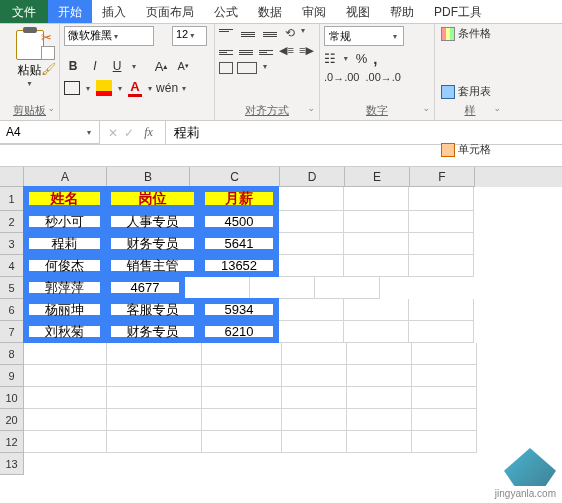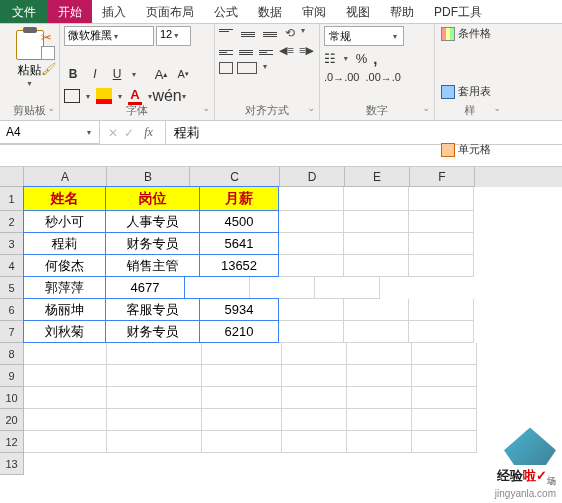--- a/index.html
+++ b/index.html
@@ -1,38 +1,38 @@
 <!DOCTYPE html>
 <html><head>
 <meta charset="utf-8">
 <style>
   * { box-sizing: border-box; margin: 0; padding: 0; }
   body { font-family: "Microsoft YaHei", Arial, sans-serif; font-size: 12px; background: #fff; width: 562px; height: 503px; overflow: hidden; position: relative; }
   
   .menubar { display: flex; background: #fff; height: 24px; align-items: stretch; border-bottom: 1px solid #ccc; }
   .menubar .tab { padding: 4px 10px; color: #333; cursor: pointer; }
-  .menubar .tab.active { background: #be185d; color: #fff; }
+  .menubar .tab.active { background: #3b82f6; color: #fff; }
   .menubar .tab.file { background: #217346; color: #fff; padding: 4px 12px; }
   
   .ribbon { display: flex; background: #f3f2f1; height: 97px; border-bottom: 1px solid #ccc; }
   .ribbon-group { border-right: 1px solid #d4d4d4; padding: 2px 4px 0 4px; display: flex; flex-direction: column; position: relative; }
-  .ribbon-group-label { position: absolute; bottom: 2px; left: 0; right: 0; text-align: center; font-size: 11px; color: #666; }
+  .ribbon-group-label { position: absolute; bottom: 2px; left: 0; right: 0; text-align: center; font-size: 11px; color: #666; text-decoration: underline; }
   .ribbon-group-label::after { content: "⌄"; position: absolute; right: 4px; font-size: 9px; color: #888; }
   
   .clipboard-group { width: 60px; }
   .paste-big { display: flex; flex-direction: column; align-items: center; padding-top: 4px; }
   .paste-icon { width: 28px; height: 30px; background: #fff; border: 1px solid #b8860b; border-radius: 2px; position: relative; }
   .paste-icon::before { content: ""; position: absolute; top: -4px; left: 6px; width: 14px; height: 6px; background: #666; border-radius: 2px; }
   .paste-sub { display: flex; gap: 2px; position: absolute; top: 6px; right: 4px; flex-direction: column; }
   .cut-icon { width: 14px; height: 14px; color: #d2691e; font-size: 13px; }
   .copy-icon { width: 14px; height: 14px; background: #fff; border: 1px solid #999; font-size: 10px; }
   .brush-icon { width: 14px; height: 14px; color: #b8860b; font-size: 12px; }
   
   .font-group { width: 155px; }
-  .font-row1 { display: flex; align-items: center; gap: 2px; margin-bottom: 18px; }
+  .font-row1 { display: flex; align-items: center; gap: 18px; margin-bottom: 10px; }
   .font-name { width: 90px; height: 20px; border: 1px solid #aaa; background: #fff; padding: 1px 3px; font-size: 11px; }
   .font-size { width: 35px; height: 20px; border: 1px solid #aaa; background: #fff; padding: 1px 3px; font-size: 11px; text-align: left; }
   .dd-arrow { font-size: 8px; color: #555; padding: 0 2px; }
   .font-row2 { display: flex; gap: 4px; align-items: center; margin-bottom: 2px; }
   .fbtn { width: 18px; height: 20px; display: inline-flex; align-items: center; justify-content: center; color: #333; font-size: 12px; }
   .bold { font-weight: bold; }
   .italic { font-style: italic; }
   .underline { text-decoration: underline; }
   .font-row3 { display: flex; gap: 4px; align-items: center; }
   .border-icon { width: 16px; height: 14px; border: 1px solid #333; display: inline-block; }
@@ -85,21 +85,21 @@
   .grid-body { display: flex; }
   .row-headers { width: 24px; }
   .rowh { height: 22px; border-right: 1px solid #bbb; border-bottom: 1px solid #bbb; background: #e6e6e6; text-align: center; font-size: 11px; line-height: 22px; color: #333; }
   .rowh.hdr { height: 24px; line-height: 24px; }
   
   .cells { }
   .crow { display: flex; height: 22px; }
   .crow.hdr { height: 24px; }
   .cell { border-right: 1px solid #d4d4d4; border-bottom: 1px solid #d4d4d4; padding: 2px 4px; font-size: 13px; display: flex; align-items: center; }
   .cellA{width:83px}.cellB{width:95px}.cellC{width:80px}.cellD{width:65px}.cellE{width:65px}.cellF{width:65px}
-  .tbl-cell { border: 1px solid #3b82f6; margin: -1px 0 0 -1px; }
+  .tbl-cell { border: 6px solid #3b82f6; margin: -1px 0 0 -1px; }
   .tbl-hdr { background: #ffff00; font-weight: bold; color: #c00000; justify-content: center; font-size: 14px; }
   .tbl-body { justify-content: center; }
   .tbl-num { justify-content: center; }
   
   .watermark { position: absolute; right: 6px; bottom: 4px; display: flex; flex-direction: column; align-items: flex-end; }
   .wm-logo { width: 52px; height: 38px; background: linear-gradient(135deg, #2aa7c9, #1d6d85); clip-path: polygon(50% 0, 100% 60%, 80% 100%, 20% 100%, 0 60%); opacity: 0.85; margin-bottom: 2px; }
   .wm-text { font-size: 13px; font-weight: bold; }
   .wm-text .blk { color: #222; }
   .wm-text .red { color: #d00; }
   .wm-check { color: #d00; font-weight: bold; }
@@ -154,24 +154,23 @@
     <div class="font-row3">
       <span class="border-icon"></span>
       <span class="dd-arrow">▾</span>
       <span class="fill-icon"></span>
       <span class="dd-arrow">▾</span>
       <span class="color-icon">
           <span class="color-a">A</span>
           <span class="color-bar"></span>
         </span>
       <span class="dd-arrow">▾</span>
-      <span class="fbtn" style="font-size:16px">wén</span>
-      <span class="dd-arrow">▾</span>
-    </div>
-    <div class="ribbon-group-label">字体</div>
+      <span class="fbtn" style="font-size:12px">wén</span>
+      <span class="dd-arrow">▾</span>
+    </div>
   </div>
 
   <div class="ribbon-group align-group">
     <div class="align-row">
       <span class="align-btn align-top">
           <span></span>
           <span></span>
           <span></span>
         </span>
       <span class="align-btn align-mid">
@@ -392,17 +391,14 @@
           <div class="cell cellD"></div>
           <div class="cell cellE"></div>
           <div class="cell cellF"></div>
         </div>
     </div>
   </div>
 </div>
 
 <div class="watermark">
   <div class="wm-logo"></div>
-  <div class="wm-text">
-    <span class="blk">经验</span><span class="red">啦</span><span class="wm-check">✓</span><sub style="font-size:9px;color:#888">场</sub>
-  </div>
   <div class="wm-url">jingyanla.com</div>
 </div>
 
 </body></html>

